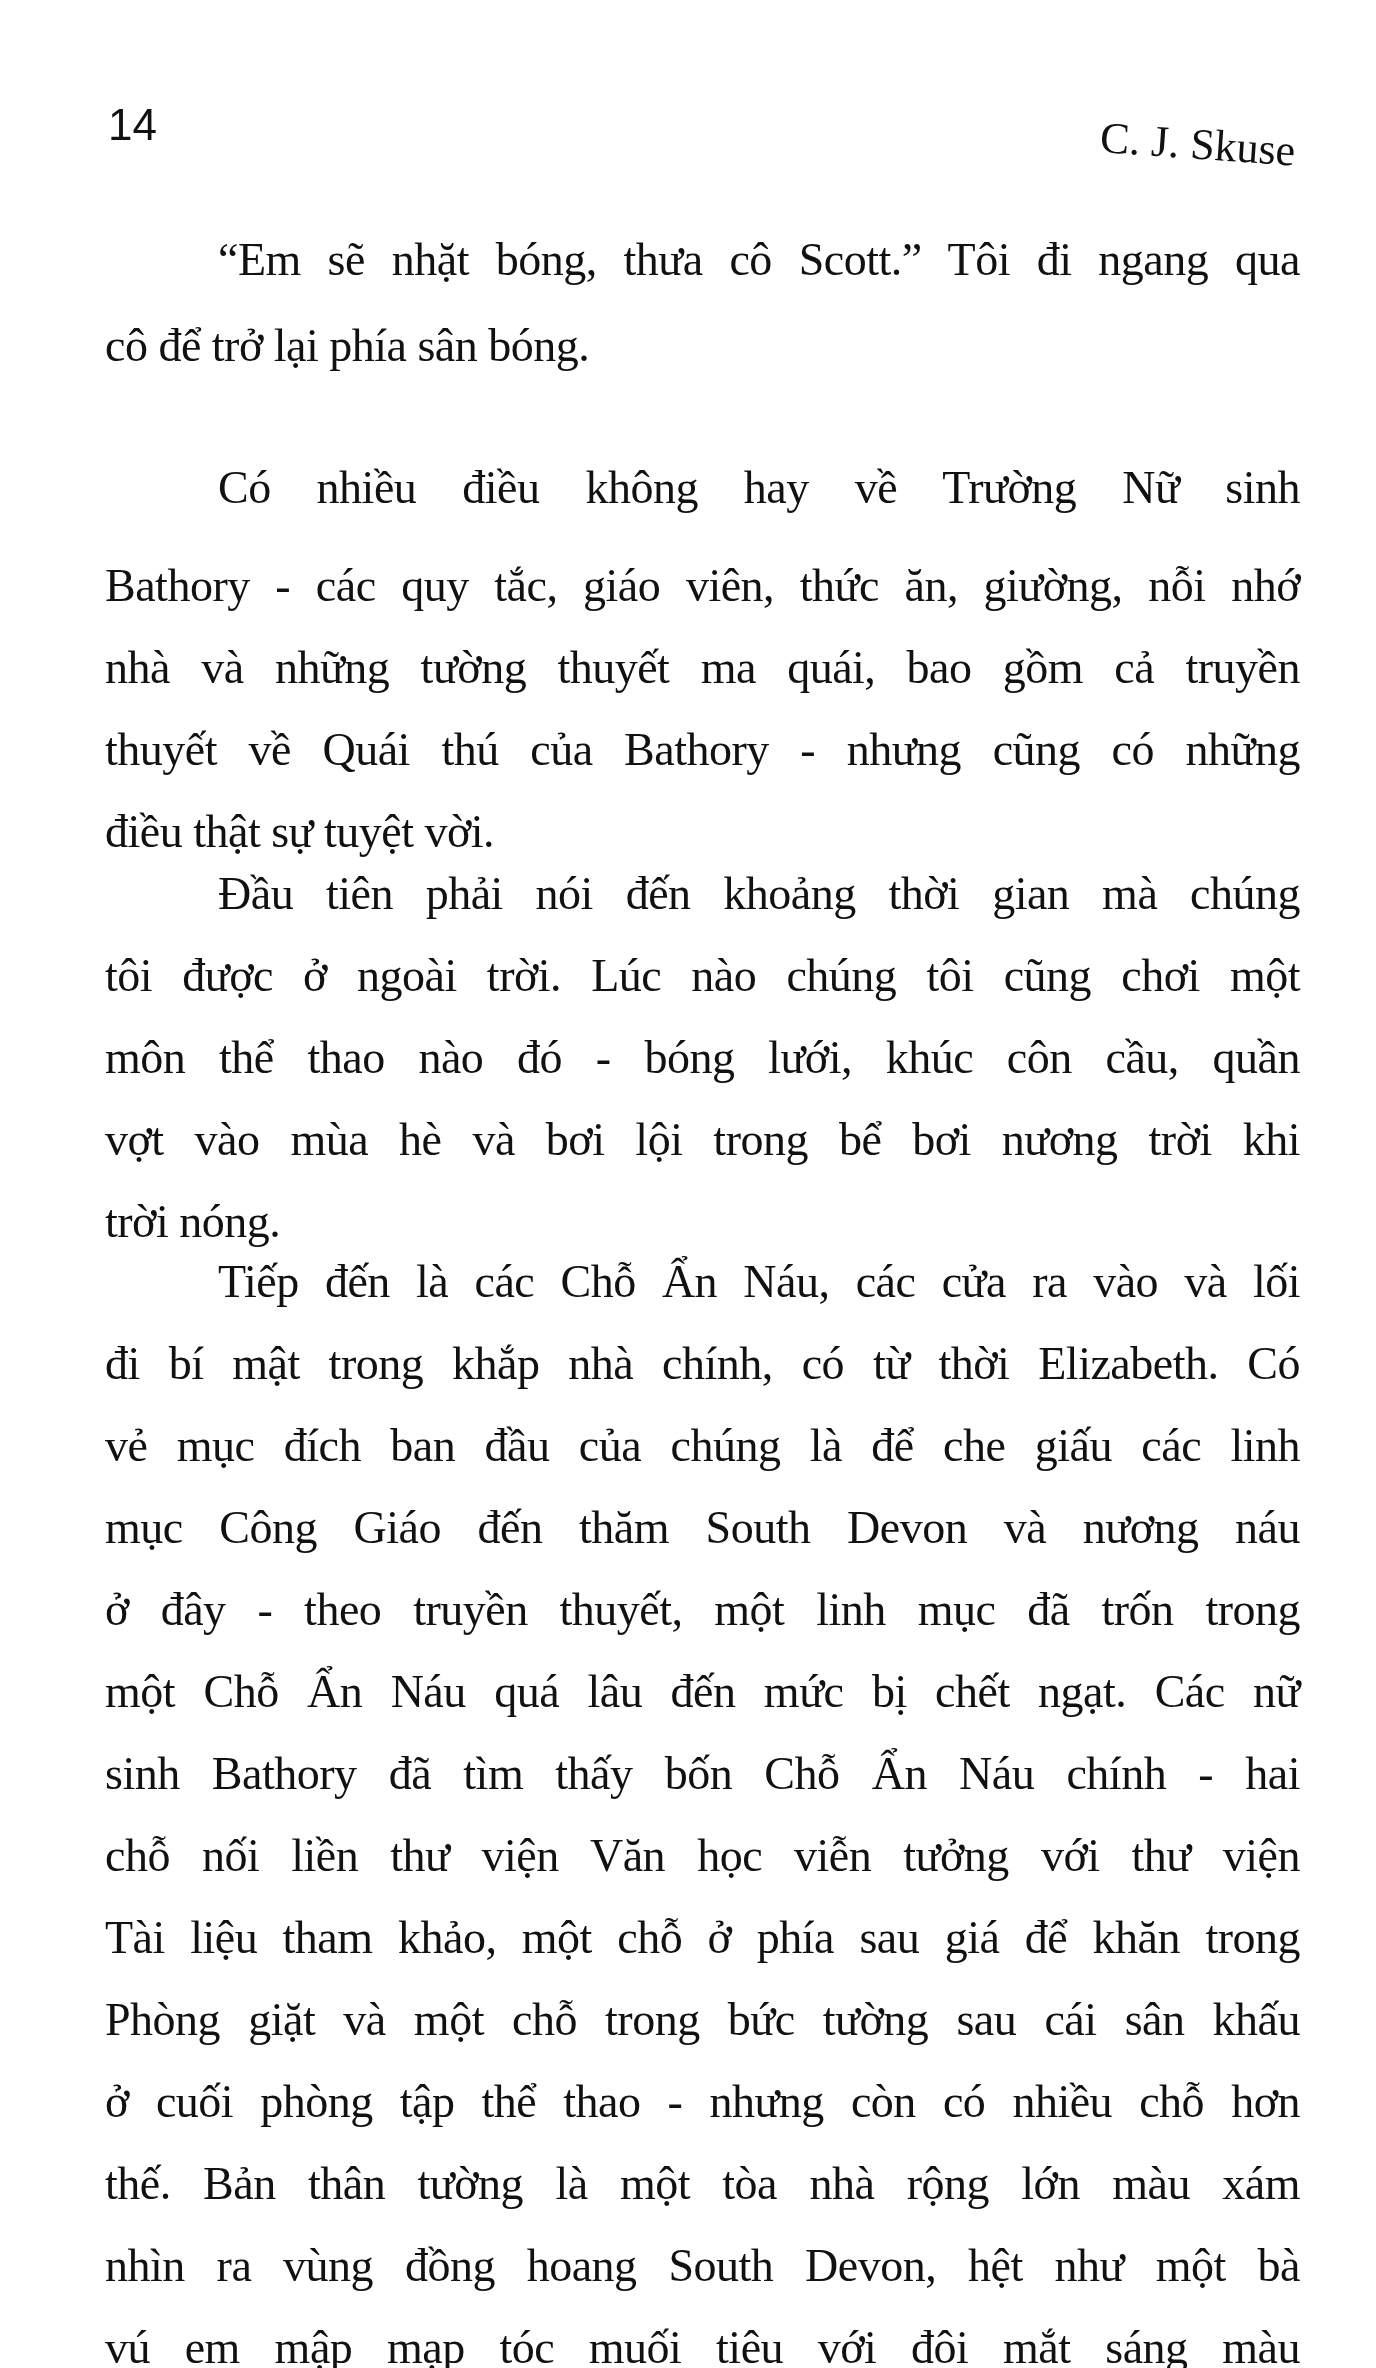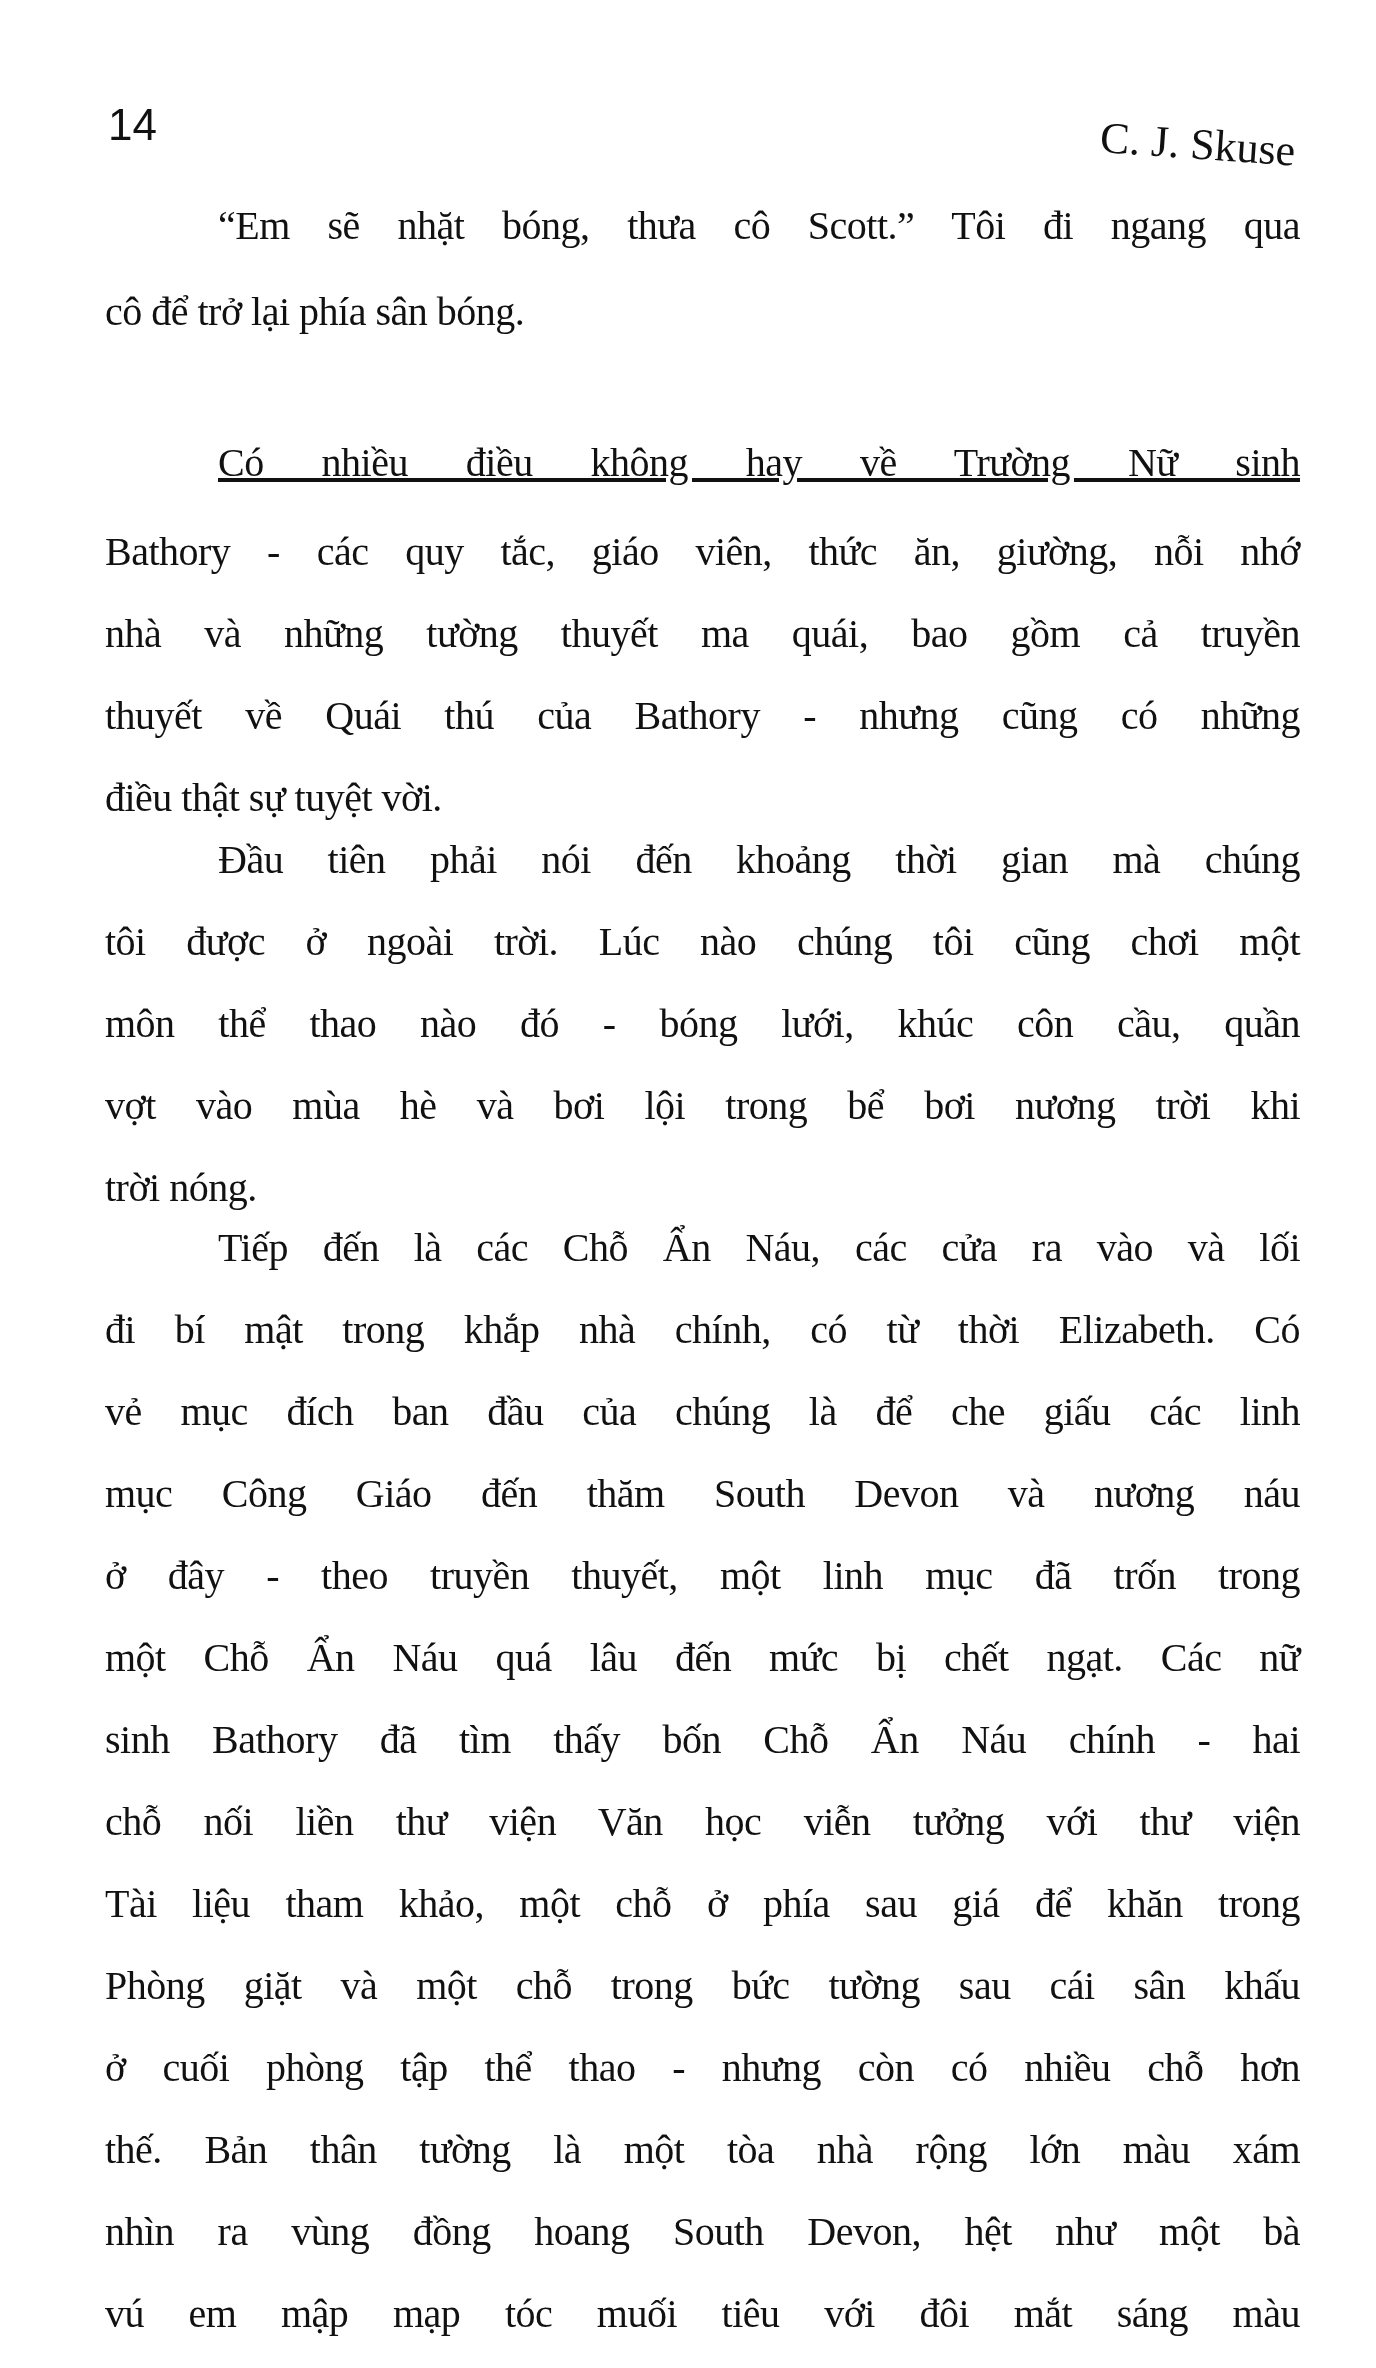--- a/index.html
+++ b/index.html
@@ -1,33 +1,33 @@
 <!DOCTYPE html>
 <html><head>
 <meta charset="utf-8">
 <style>
   html, body { margin: 0; padding: 0; background: #ffffff; }
   body { width: 1376px; height: 2368px; position: relative; overflow: hidden; font-family: "Liberation Serif", "DejaVu Serif", serif; color: #111; }
   .page { position: absolute; left: 0; top: 0; width: 1376px; height: 2368px; background: #fff; }
   .page-number { position: absolute; left: 108px; top: 100px; font-size: 44px; font-family: "Liberation Sans", "DejaVu Sans", sans-serif; }
   .running-head { position: absolute; right: 78px; top: 112px; font-size: 44px; font-family: "Liberation Serif", serif; transform: rotate(4deg); transform-origin: left top; }
-  .line { position: absolute; left: 105px; width: 1195px; font-size: 40px; line-height: 60px; white-space: nowrap; text-align: justify; text-align-last: justify; letter-spacing: -0.5px; }
+  .line { position: absolute; left: 105px; width: 1195px; font-size: 46px; line-height: 60px; white-space: nowrap; text-align: justify; text-align-last: justify; letter-spacing: -0.5px; margin-top: 34px; }
   .line.indent { left: 218px; width: 1082px; }
   .line.last { text-align-last: left; }
 </style>
 </head>
 <body>
 
 <div class="page">
   <div class="page-number">14</div>
   <div class="running-head">C. J. Skuse</div>
   <div id="body-text">
       <div class="line indent" style="top: 196px;">“Em sẽ nhặt bóng, thưa cô Scott.” Tôi đi ngang qua</div>
       <div class="line last" style="top: 282px;">cô để trở lại phía sân bóng.</div>
-      <div class="line indent" style="top: 433px; text-decoration: underline;">Có nhiều điều không hay về Trường Nữ sinh</div>
+      <div class="line indent" style="top: 424px;">Có nhiều điều không hay về Trường Nữ sinh</div>
       <div class="line" style="top: 522px;">Bathory - các quy tắc, giáo viên, thức ăn, giường, nỗi nhớ</div>
       <div class="line" style="top: 604px;">nhà và những tường thuyết ma quái, bao gồm cả truyền</div>
       <div class="line" style="top: 686px; font-family: Liberation Serif, serif;">thuyết về Quái thú của Bathory - nhưng cũng có những</div>
       <div class="line last" style="top: 768px;">điều thật sự tuyệt vời.</div>
       <div class="line indent" style="top: 830px;">Đầu tiên phải nói đến khoảng thời gian mà chúng</div>
       <div class="line" style="top: 912px;">tôi được ở ngoài trời. Lúc nào chúng tôi cũng chơi một</div>
       <div class="line" style="top: 994px;">môn thể thao nào đó - bóng lưới, khúc côn cầu, quần</div>
       <div class="line" style="top: 1076px;">vợt vào mùa hè và bơi lội trong bể bơi nương trời khi</div>
       <div class="line last" style="top: 1158px;">trời nóng.</div>
       <div class="line indent" style="top: 1218px;">Tiếp đến là các Chỗ Ẩn Náu, các cửa ra vào và lối</div>

